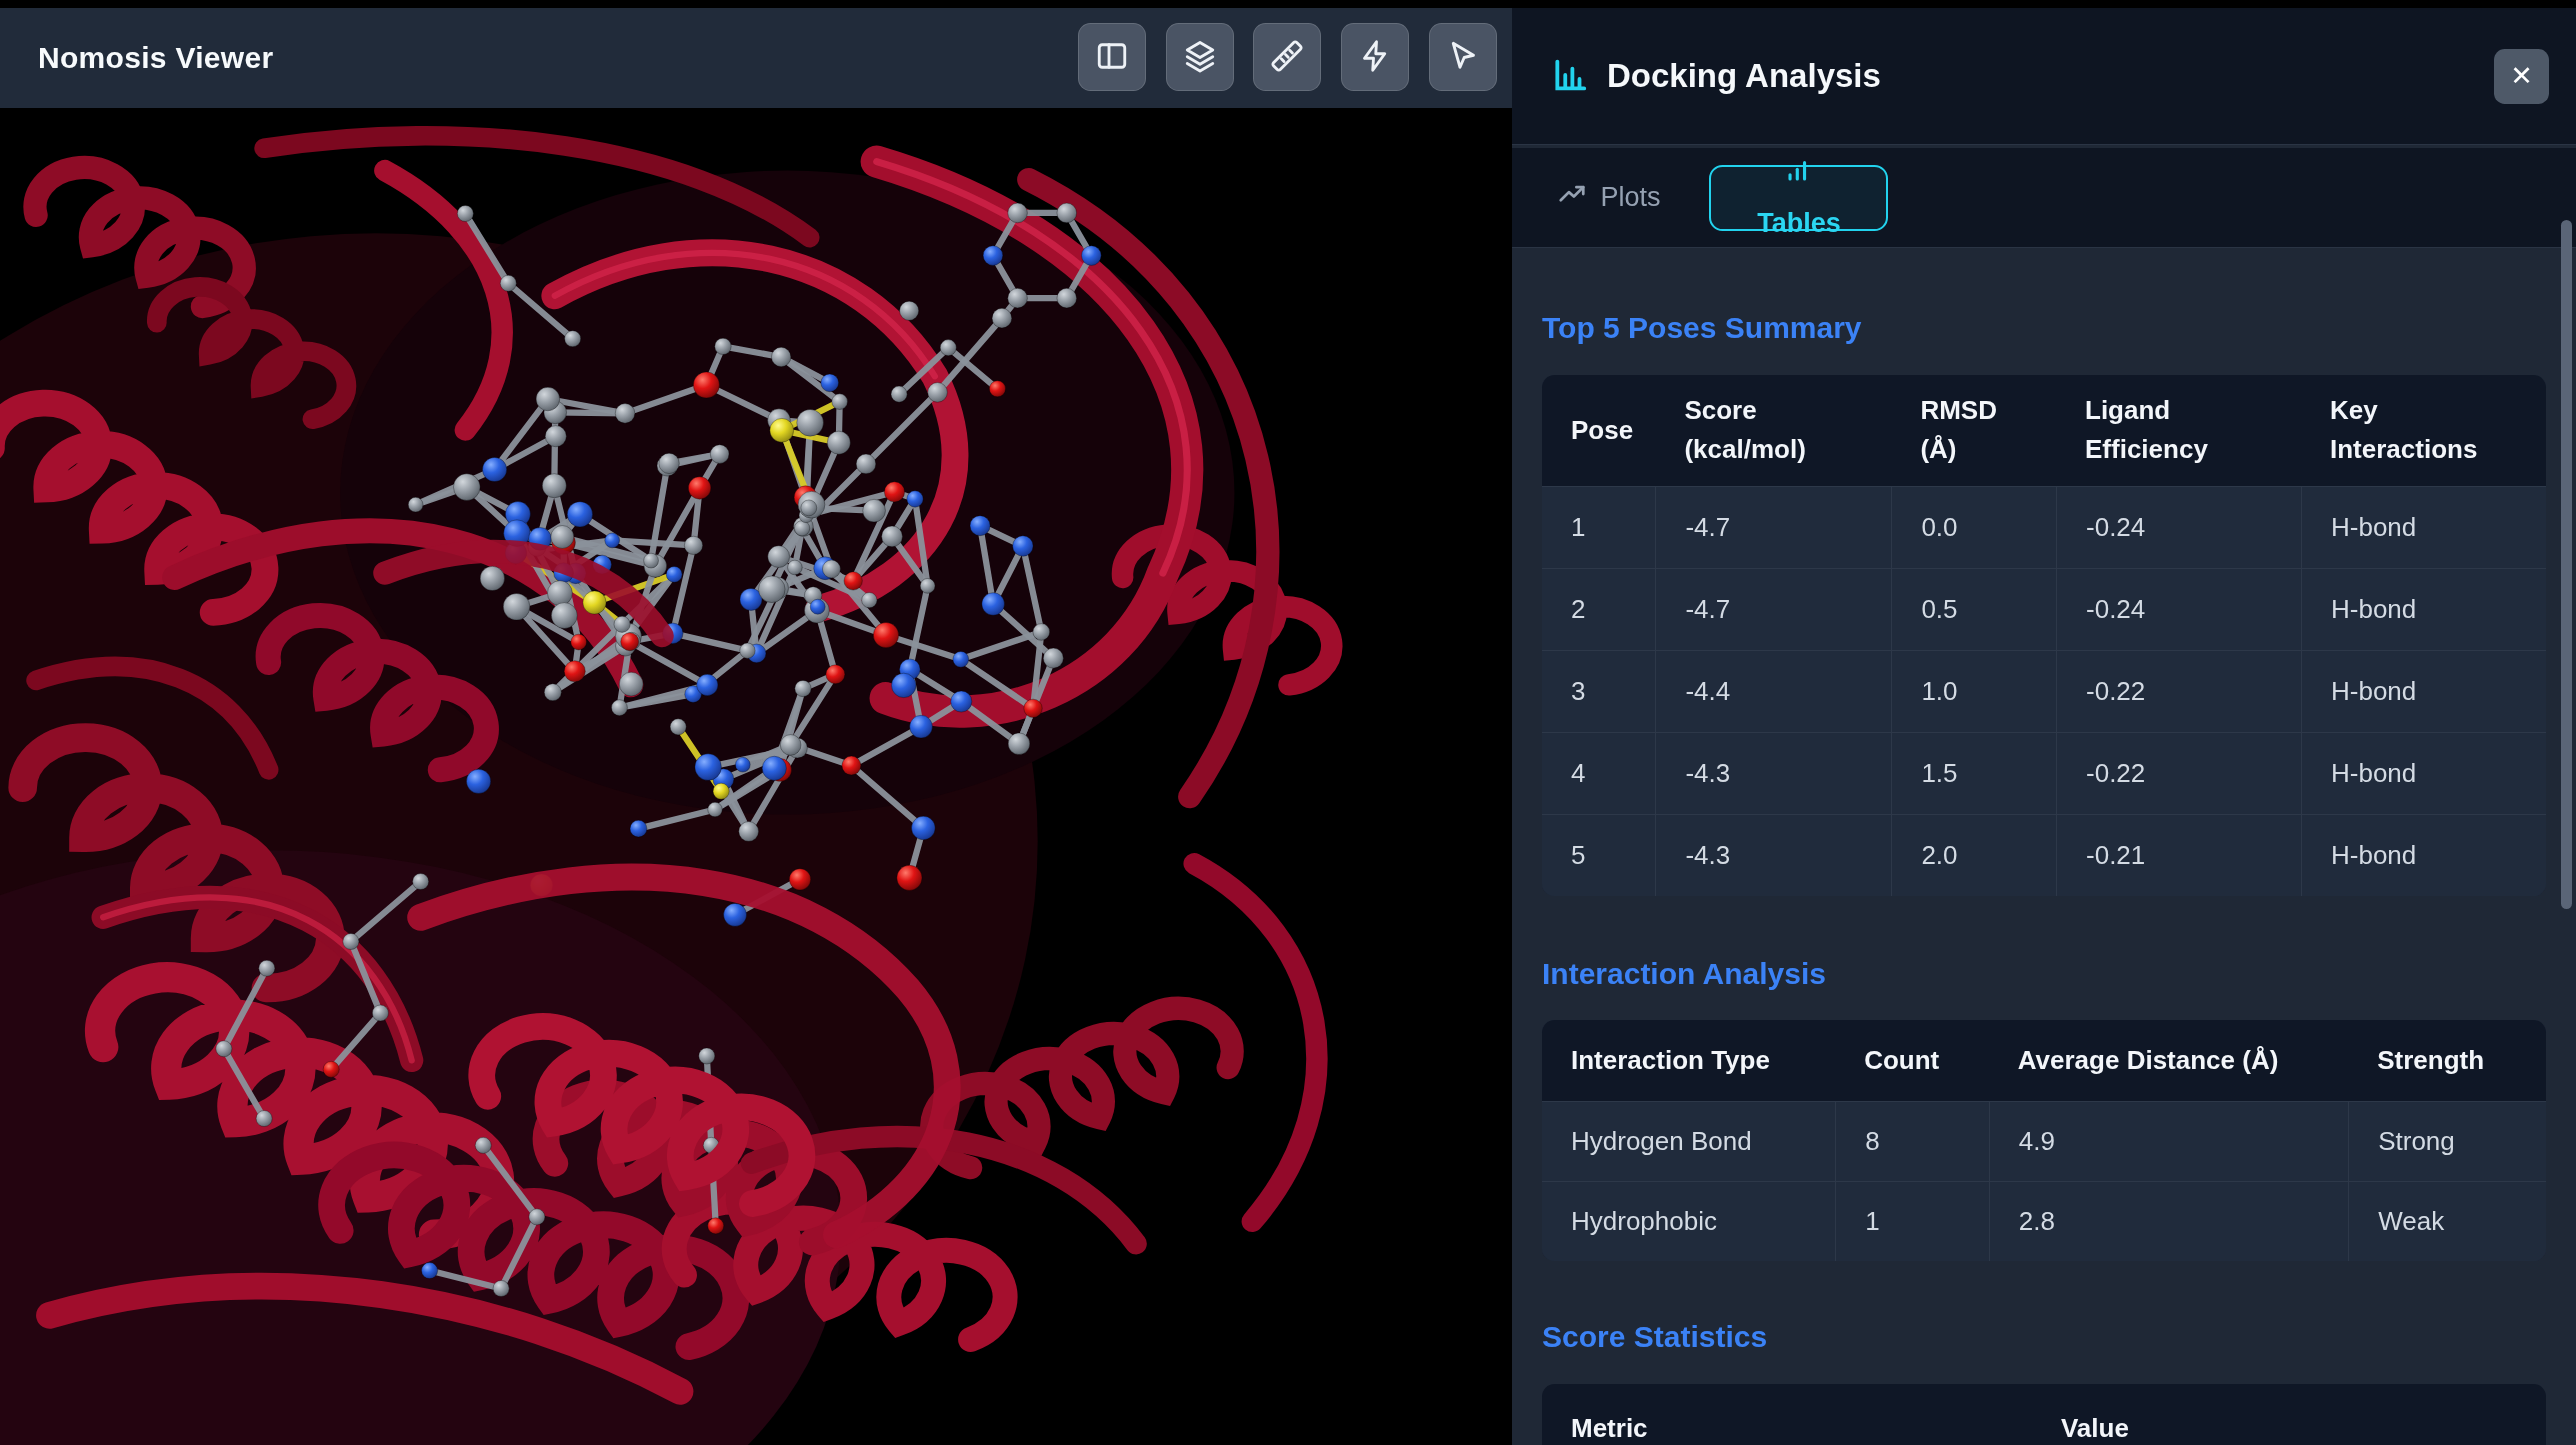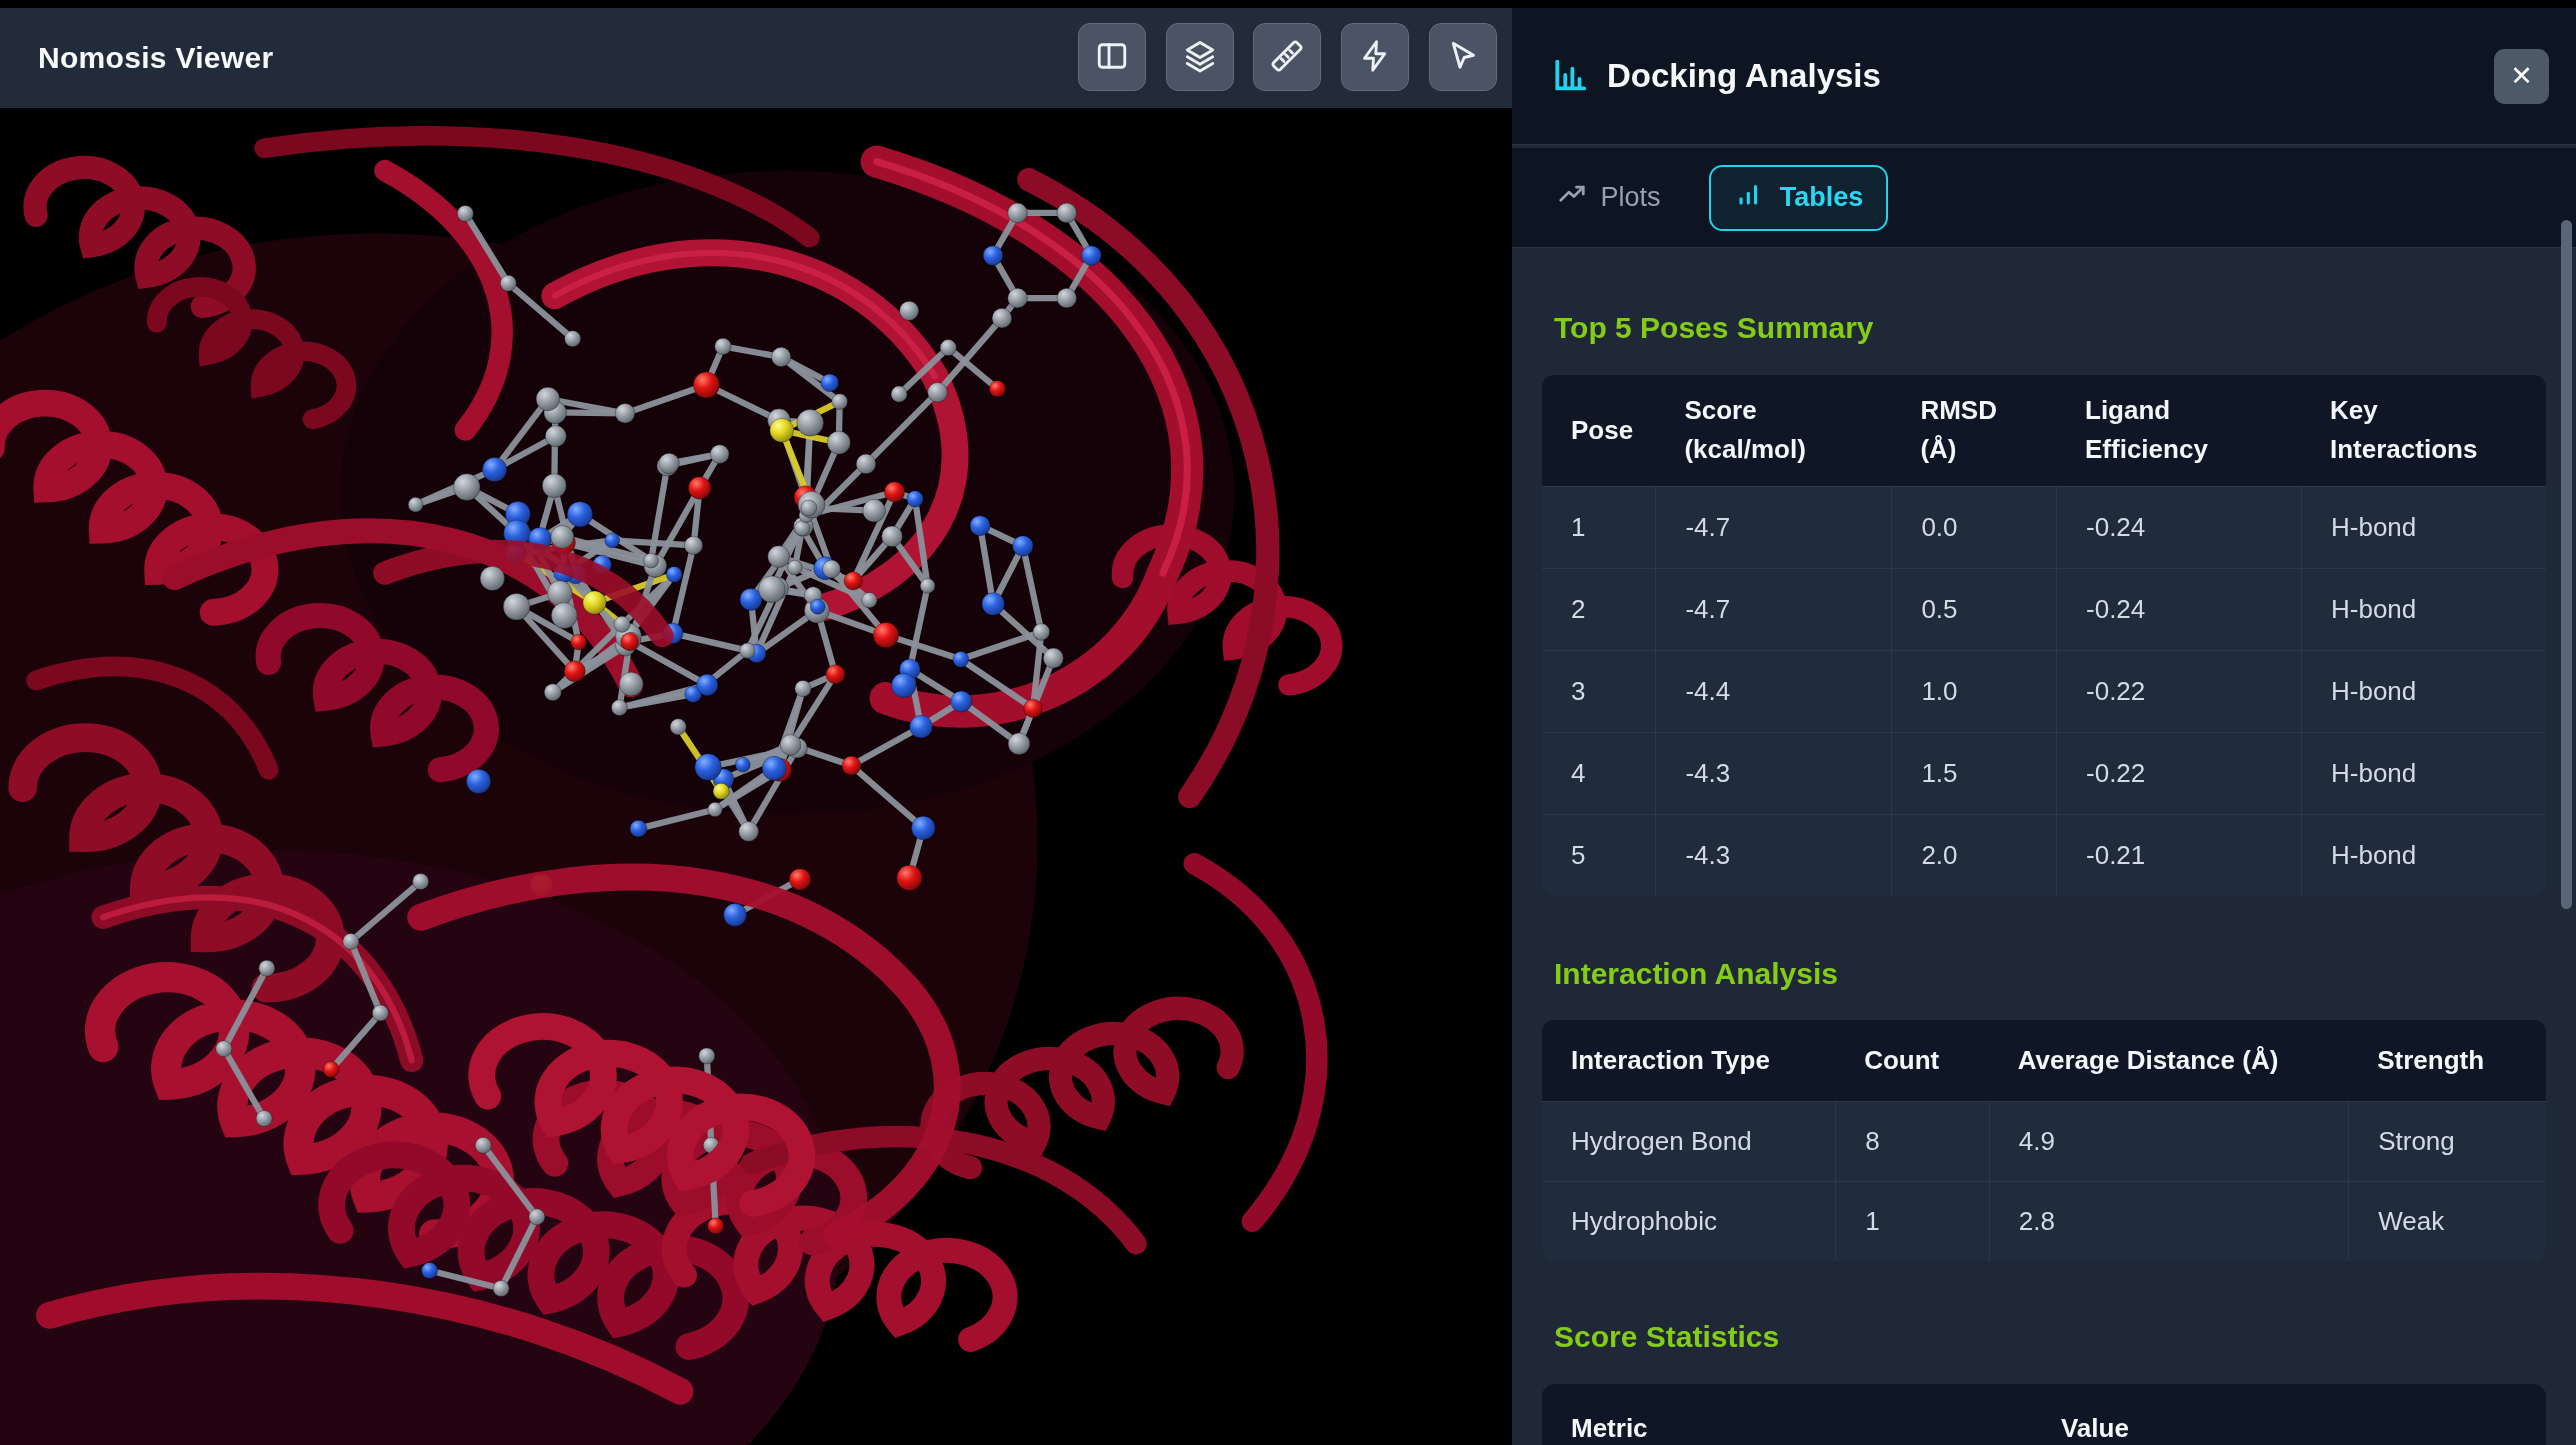--- a/index.html
+++ b/index.html
@@ -23,25 +23,25 @@
   .chart-icon svg{width:38px;height:38px;stroke:#22d3ee;stroke-width:2.4;fill:none;stroke-linecap:round;}
   .close-btn{margin-left:auto;width:55px;height:55px;border-radius:10.7px;background:#4e5968;color:#fff;
              display:flex;align-items:center;justify-content:center;font-size:27px;font-weight:400;cursor:pointer;}
 
   .tabsbar{position:absolute;top:140px;left:0;right:0;height:100px;background:#0e1522;border-bottom:0.9px solid #2a3444;
            display:flex;align-items:center;padding:0 39px;box-sizing:border-box;}
   .tab-plots{display:flex;align-items:center;gap:13.4px;color:#95a1b2;font-size:27px;cursor:pointer;background:none;border:none;}
   .tab-plots svg{width:30px;height:30px;stroke:#95a1b2;stroke-width:2.2;fill:none;stroke-linecap:round;stroke-linejoin:round;}
   .tab-tables{margin-left:43px;display:flex;align-items:center;justify-content:center;gap:16px;width:179px;height:66px;
               border:2.2px solid #22d3ee;border-radius:13.4px;background:rgba(34,211,238,.07);color:#2bd6f2;
-              font-size:27px;font-weight:700;cursor:pointer;}
+              font-size:27px;font-weight:700;cursor:pointer;flex-direction:column;}
   .tab-tables svg{width:29px;height:29px;stroke:#22d3ee;stroke-width:2.6;fill:none;stroke-linecap:round;}
 
   .content{position:absolute;top:257px;left:0;right:0;bottom:0;background:#1f2836;padding:0 30px;overflow:hidden;box-sizing:border-box;}
-  h2.section{font-size:30px;font-weight:700;color:#84cc16;margin:12px;}
+  h2.section{font-size:30px;font-weight:700;color:#3b82f6;margin:0;}
   #h-poses{margin-top:46px;}
   #h-inter{margin-top:61px;}
   #h-stats{margin-top:59px;}
   .card{border-radius:12.5px;overflow:hidden;background:#202b3c;margin-top:29.5px;}
   .t-head{display:grid;background:#0f1726;align-items:center;}
   .t-head .hc{padding-left:29px;padding-right:7.2px;color:#f3f6fa;font-weight:700;font-size:26px;line-height:1.5;}
   .t-row{display:grid;background:#202b3c;border-top:0.9px solid #2d3849;}
   .t-row .tc{display:flex;align-items:center;padding-left:29px;color:#d4dbe4;font-size:26px;border-left:0.9px solid #2d3849;box-sizing:border-box;}
   .t-row .tc:first-child{border-left:none;}
 

